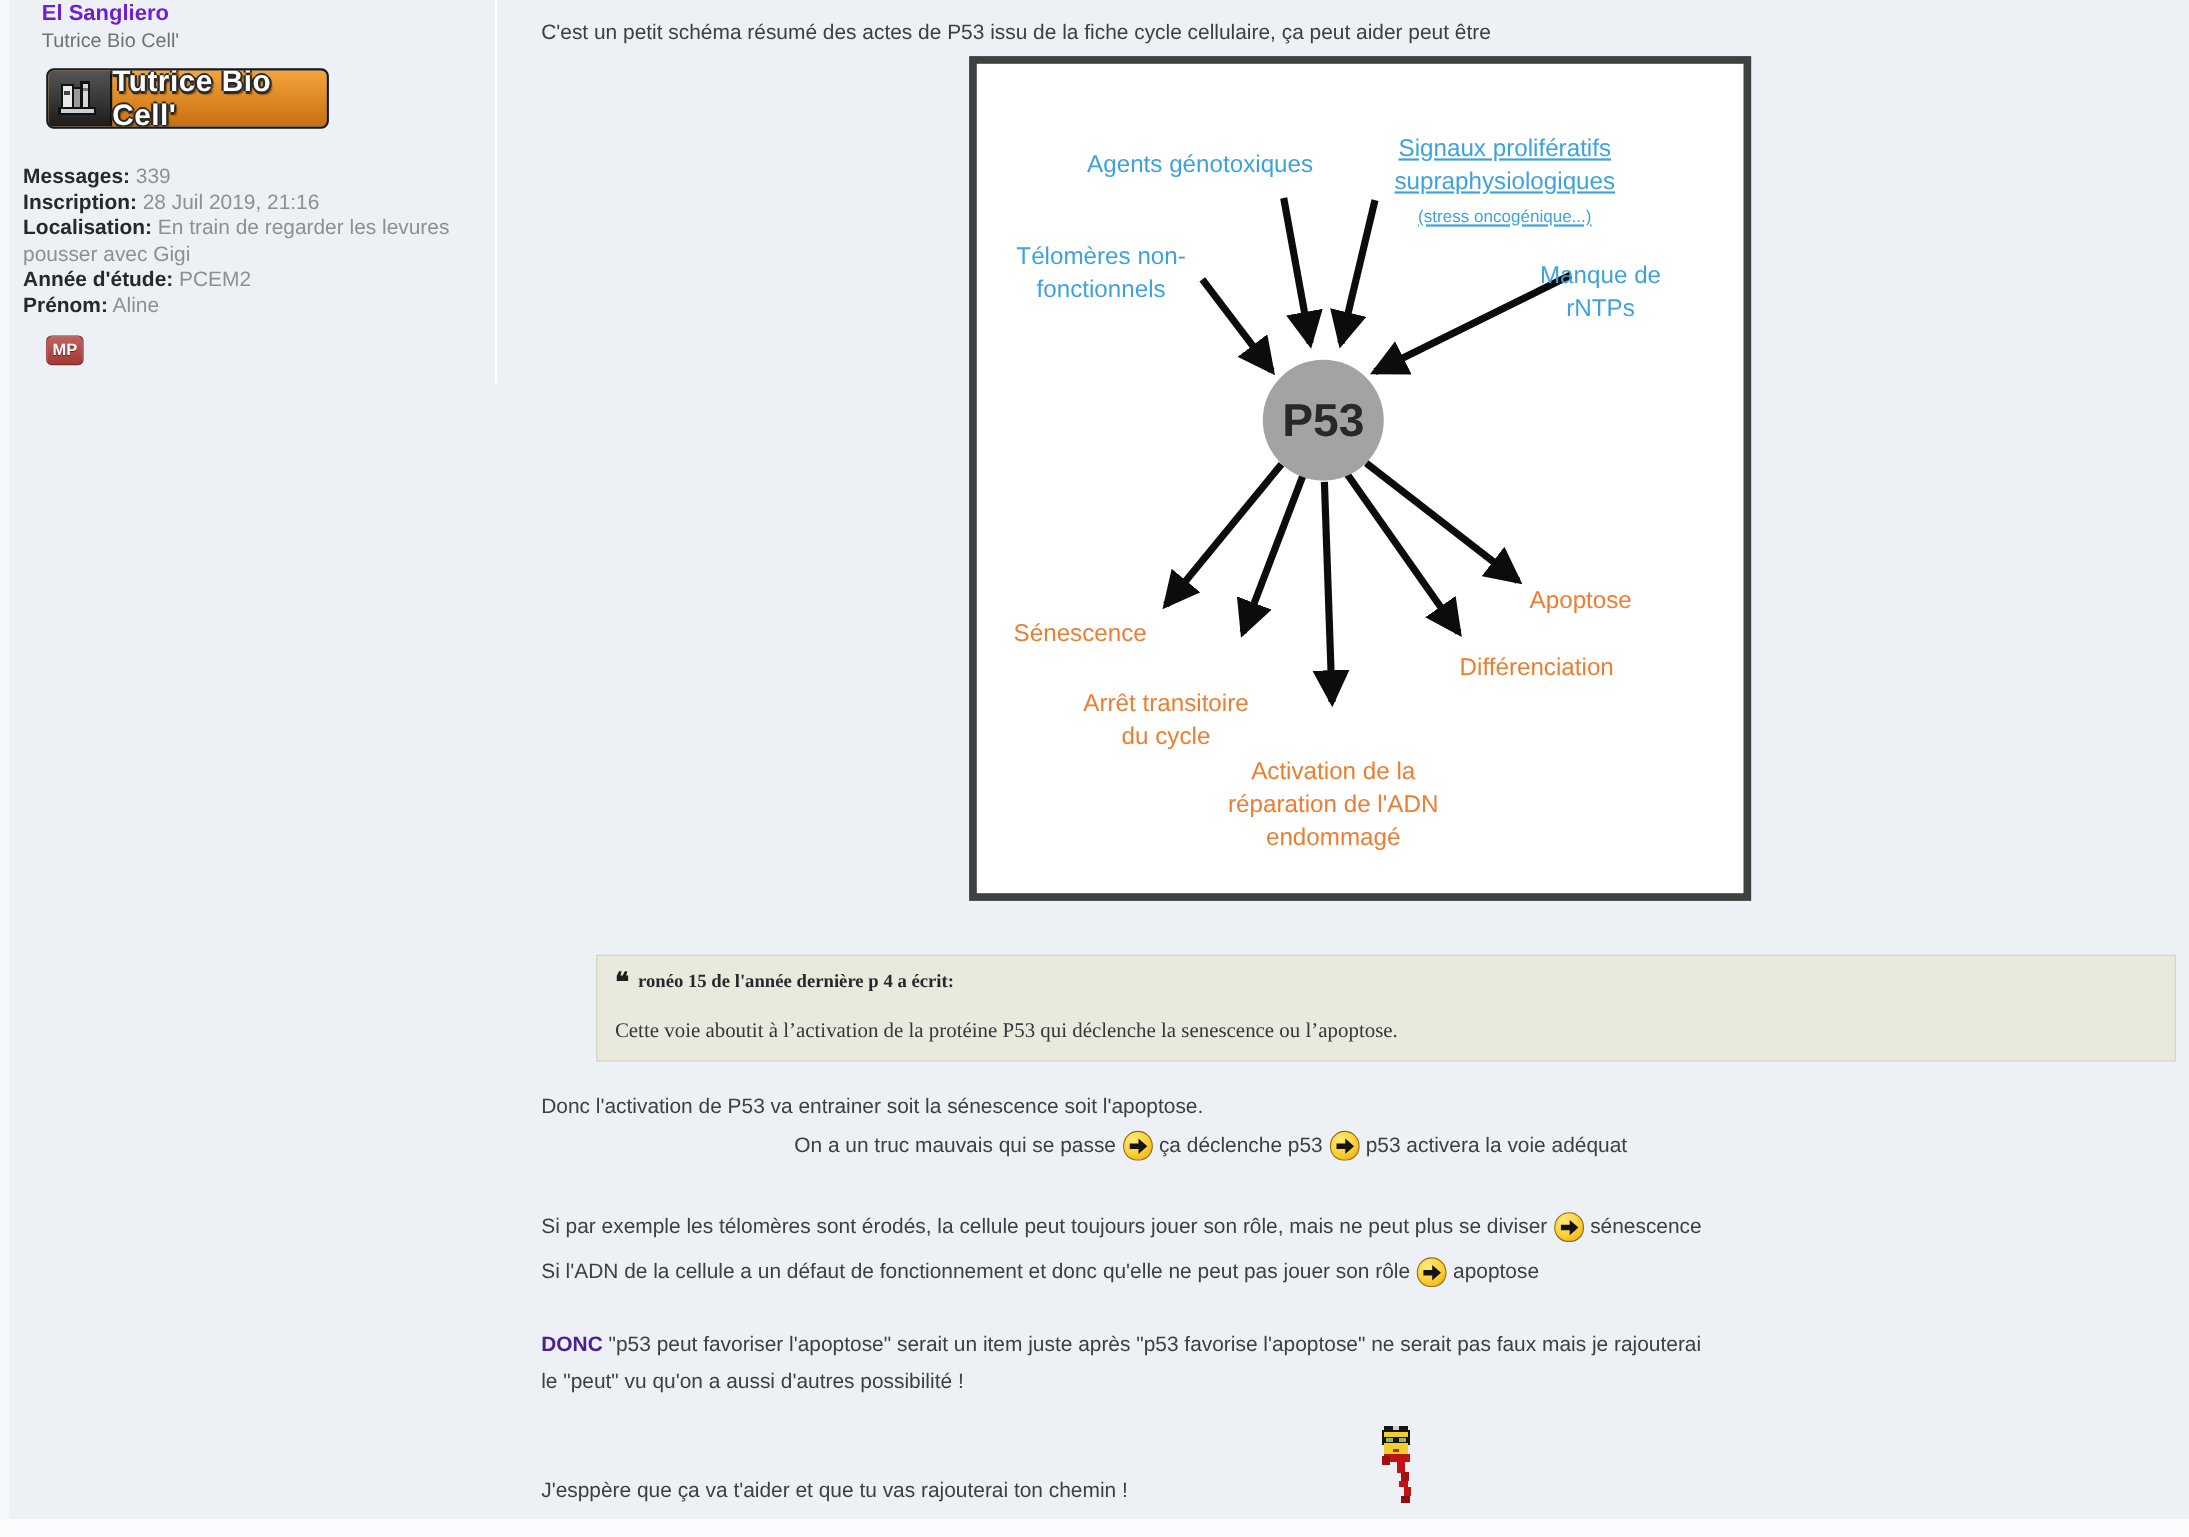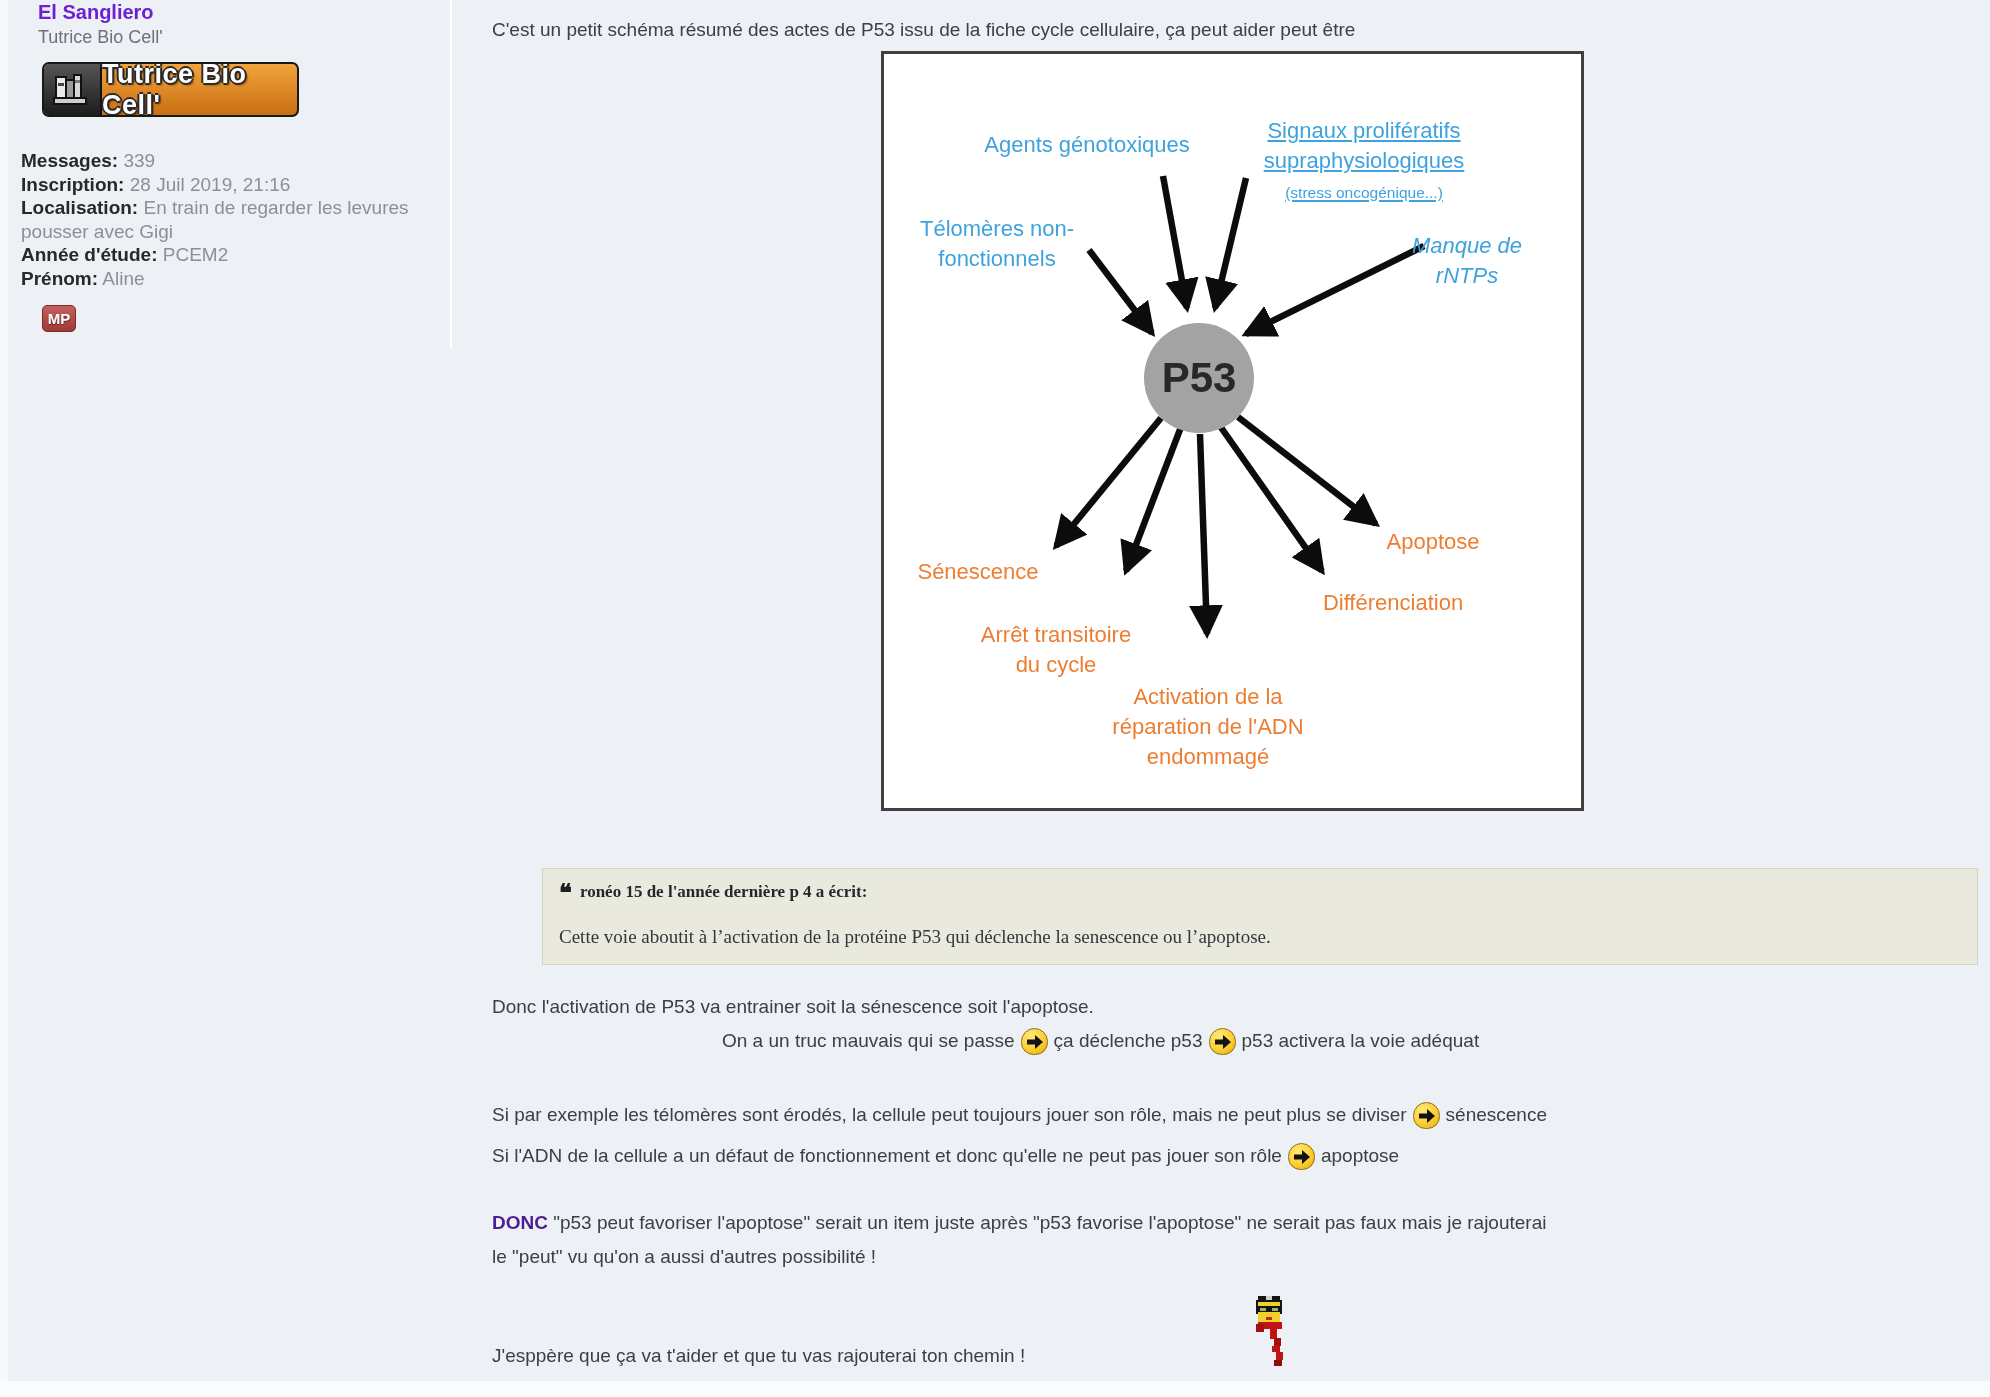--- a/index.html
+++ b/index.html
@@ -56,21 +56,21 @@
     display:inline-block;width:27px;height:27px;border-radius:50% 50% 46% 46%;
     background:radial-gradient(circle at 35% 28%,#ffe97a 0%,#fdcf35 55%,#e3a60a 100%);
     border:1.5px solid #8d6d12;box-sizing:border-box;
     vertical-align:-8px;margin:0 6px;position:relative;
   }
   .arrow-emoji svg{position:absolute;left:3px;top:4px;}
 
   
   .diagram{
     position:absolute;left:881px;top:51px;width:697px;height:754px;
-    background:#ffffff;border:3px solid #404040;box-sizing:content-box;
+    background:#ffffff;border:7px solid #404040;box-sizing:content-box;
   }
   .dlabel{position:absolute;transform:translateX(-50%);text-align:center;
     font-size:22px;line-height:30px;white-space:pre-line;font-weight:500;}
   .dblue{color:#3ea2de;}
   .dorange{color:#ed7d31;}
   .dsub{font-size:15.5px;line-height:20px;}
   .node{
     position:absolute;left:260px;top:269px;width:110px;height:110px;border-radius:50%;
     background:#a3a3a3;display:flex;align-items:center;justify-content:center;
     font-size:42px;font-weight:700;color:#282828;
@@ -143,21 +143,21 @@
         <line x1="316" y1="380" x2="323" y2="580"></line>
         <line x1="336" y1="372" x2="438" y2="517"></line>
         <line x1="354" y1="363" x2="492" y2="470"></line>
       </g>
     </svg>
     <div class="dlabel dblue" style="left:203px;top:76px;">Agents génotoxiques</div>
     <div class="dlabel dblue" style="left:480px;top:62px;text-decoration:underline;"><span class="pre" style="white-space:pre-line">Signaux prolifératifs
 supraphysiologiques</span><br><span class="dsub">(stress oncogénique...)</span></div>
     <div class="dlabel dblue" style="left:113px;top:160px;white-space:pre-line;">Télomères non-
 fonctionnels</div>
-    <div class="dlabel dblue" style="left:583px;top:177px;font-style:italic;">Manque de rNTPs</div>
+    <div class="dlabel dblue" style="left:567px;top:177px;">Manque de rNTPs</div>
     <div class="node">P53</div>
     <div class="dlabel dorange" style="left:94px;top:503px;">Sénescence</div>
     <div class="dlabel dorange" style="left:172px;top:566px;white-space:pre-line;">Arrêt transitoire
 du cycle</div>
     <div class="dlabel dorange" style="left:324px;top:628px;white-space:pre-line;">Activation de la
 réparation de l'ADN
 endommagé</div>
     <div class="dlabel dorange" style="left:509px;top:534px;">Différenciation</div>
     <div class="dlabel dorange" style="left:549px;top:473px;">Apoptose</div>
   </div>

